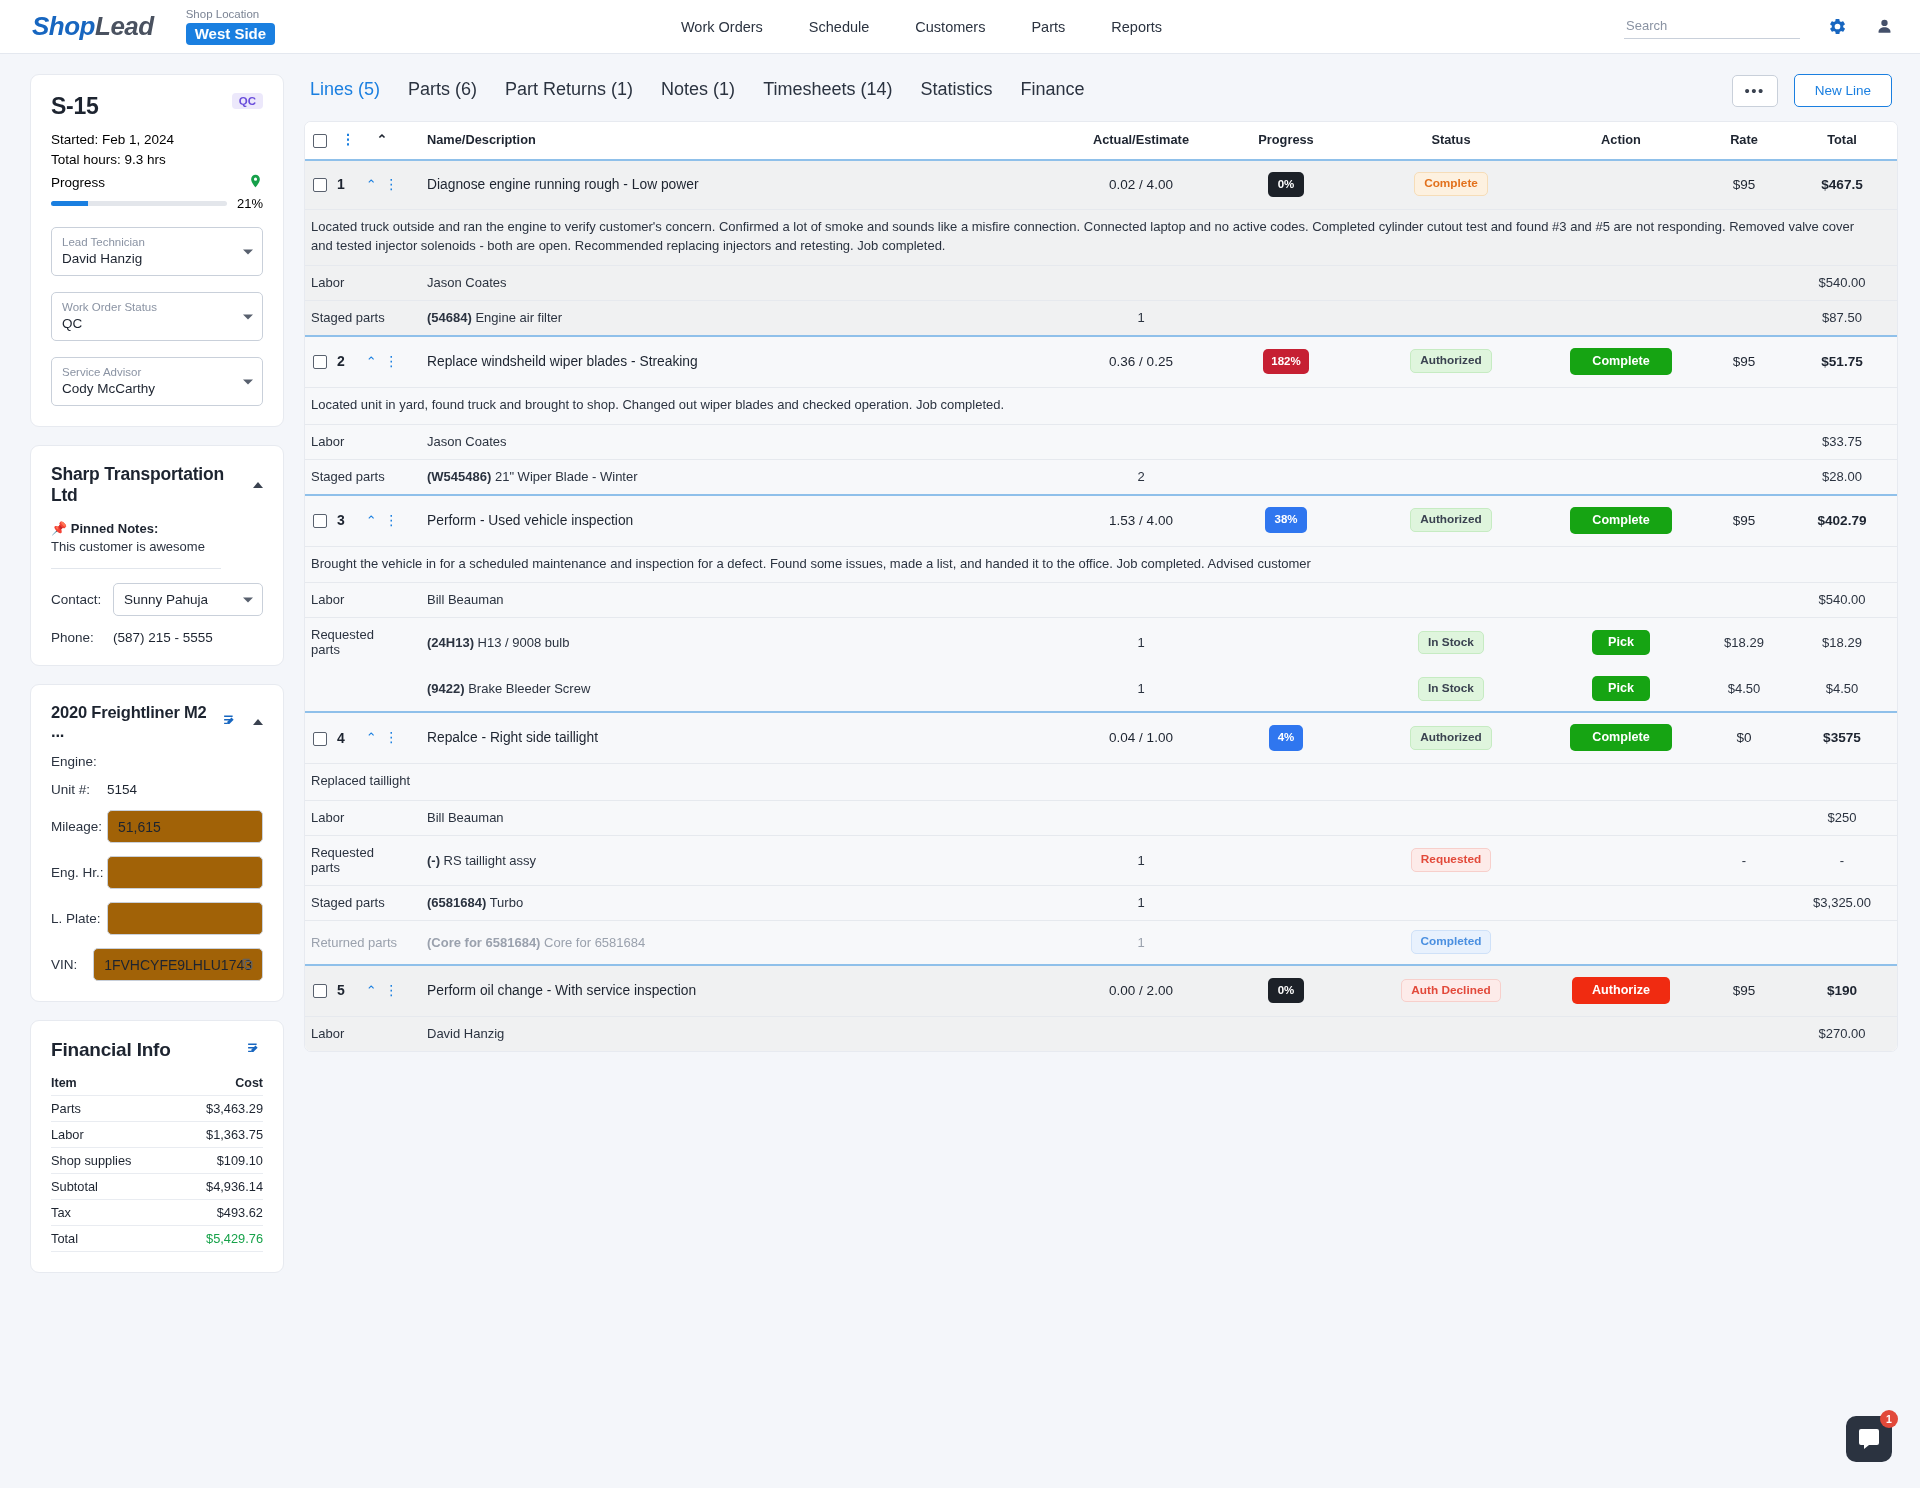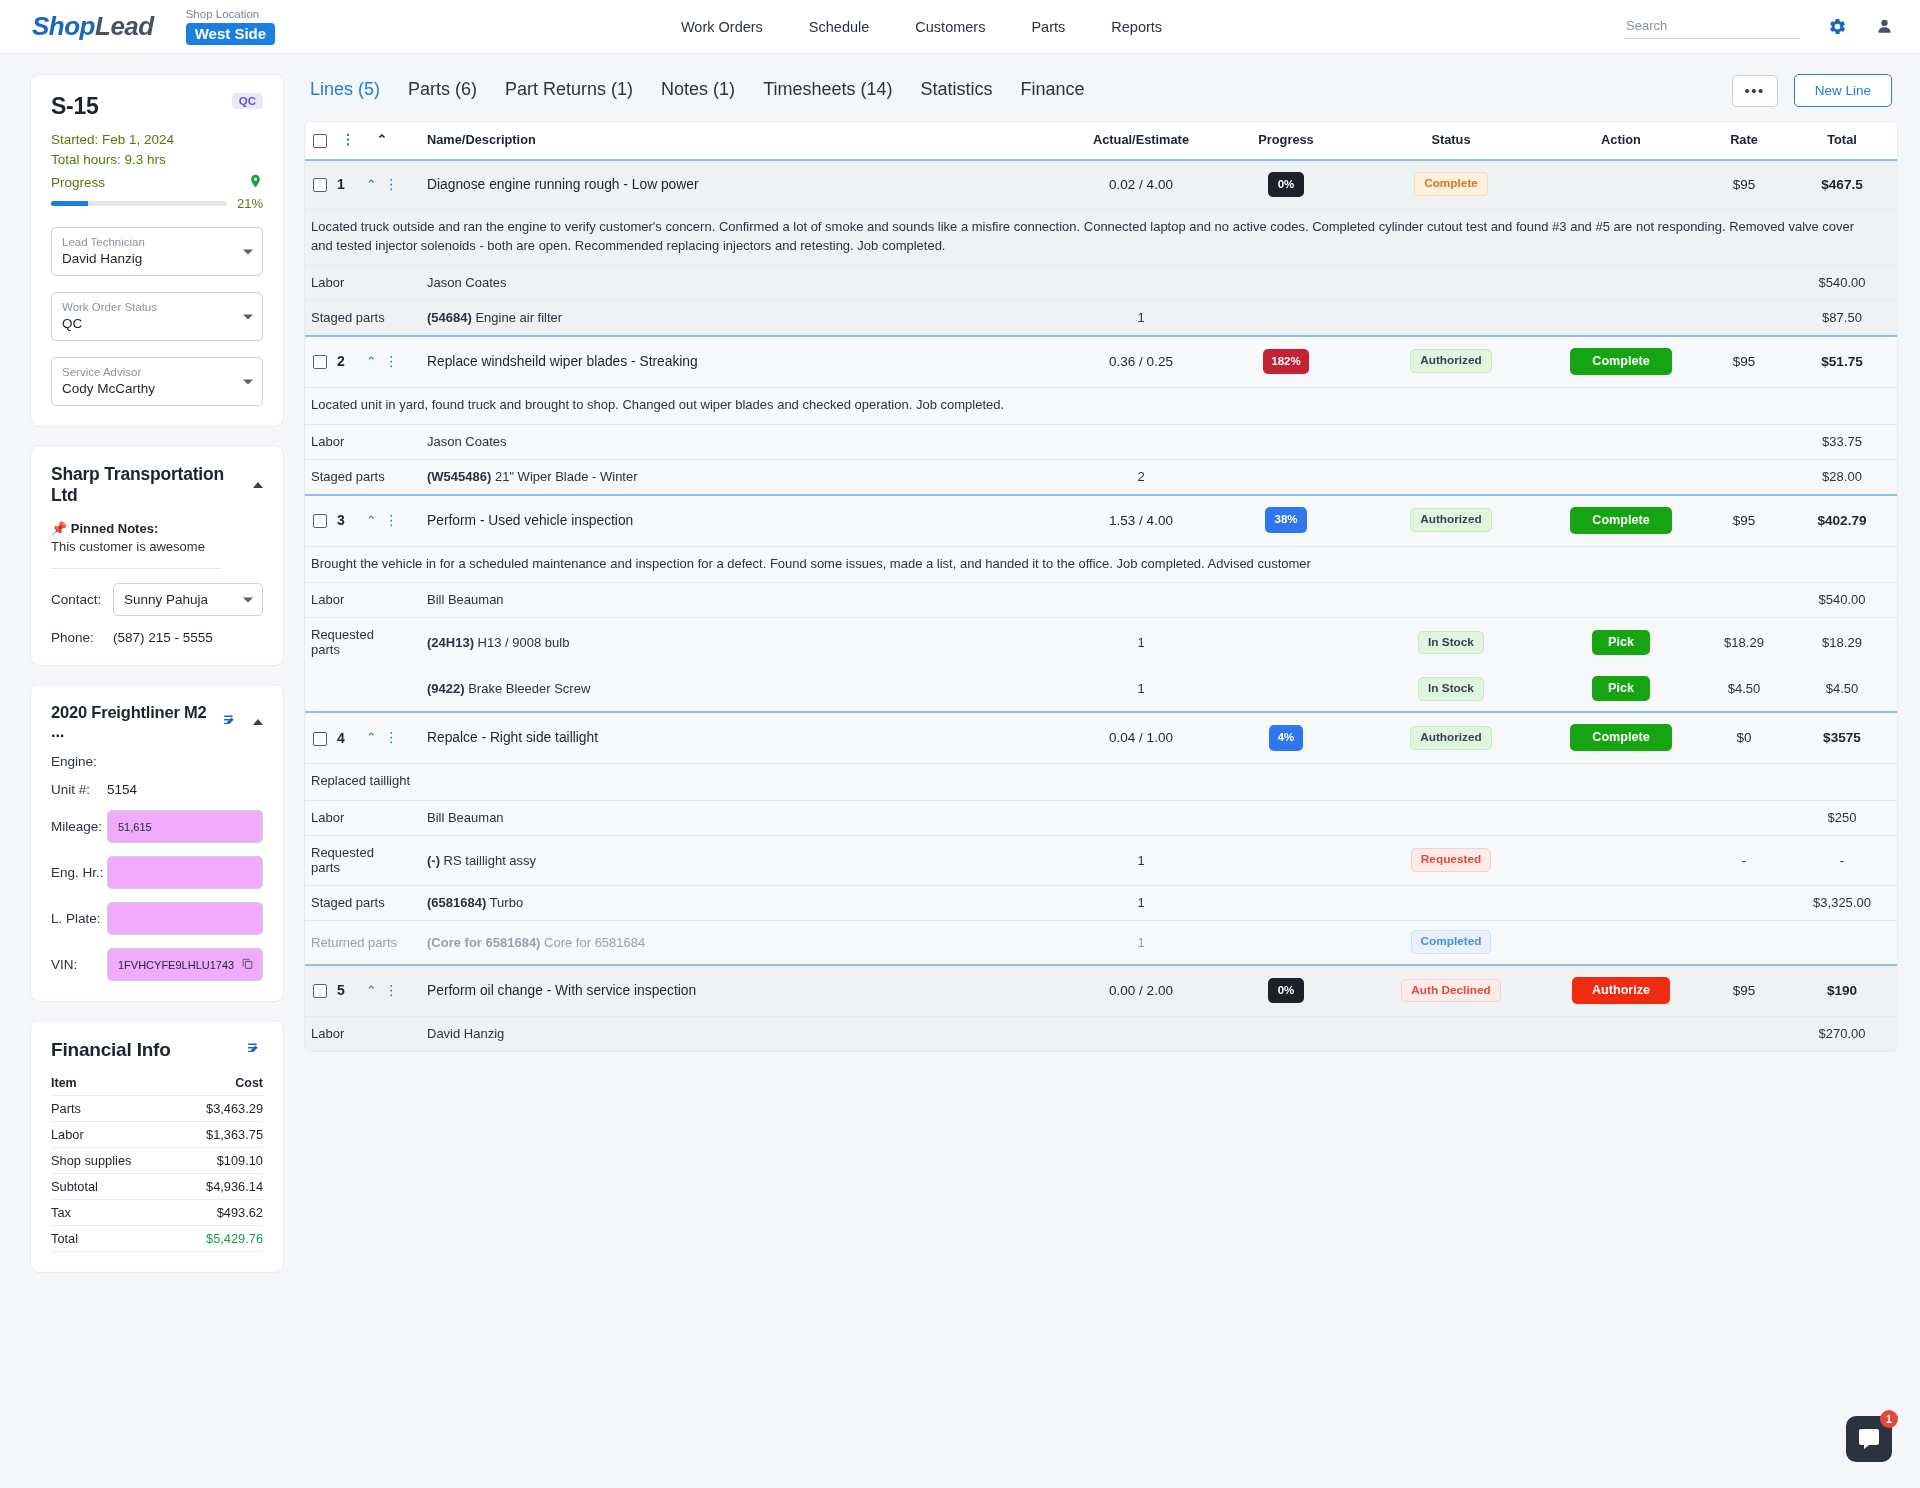--- a/index.html
+++ b/index.html
@@ -60,21 +60,21 @@
     padding: 18px 20px 20px;
   }
 
   
   .wo-head { display:flex; align-items:flex-start; justify-content:space-between; }
   .wo-title { font-size: 23px; font-weight: bold; letter-spacing:-0.3px; }
   .badge-qc {
     background:#ece8fb; color:#6a4ddb; border-radius:4px;
     padding: 2px 7px; font-size: 11.5px; font-weight: 600;
   }
-  .wo-meta { margin-top: 12px; font-size: 13.5px; color:#4d7c0f; }
+  .wo-meta { margin-top: 12px; font-size: 13.5px; color:#000000; }
   .wo-meta div { margin-bottom: 5px; }
   .prog-row { display:flex; justify-content:space-between; align-items:center; }
   .pin-icon { color:#16a04a; }
   .progress-track {
     margin-top: 4px; height: 5px; background:#e3e6eb; border-radius: 3px; overflow:hidden;
   }
   .progress-fill { height: 100%; background:#1a7fe0; }
 
   .field {
     position: relative; border:1px solid #c9d0da; border-radius: 5px;
@@ -106,22 +106,22 @@
     padding: 8px 26px 8px 10px; font-size:13.5px;
   }
 
   
   .veh-title { font-size: 16.5px; font-weight: bold; letter-spacing:-0.2px; }
   .edit-icon { color:#1766c0; cursor:pointer; }
   .vrow { display:flex; align-items:center; margin-top: 13px; font-size:13.5px; }
   .vrow .k { width: 56px; color:#2b3340; }
   .vinput {
     flex:1; border:1px solid #c9d0da; border-radius:5px; height: 33px;
-    display:flex; align-items:center; padding: 0 10px; font-size:11px;
-    position:relative; background:#f0abfc;
+    display:flex; align-items:center; padding: 0 10px; font-size:14px;
+    position:relative; background:#a16207;
   }
   .copy-icon { position:absolute; right:8px; color:#5a626f; }
 
   
   .fin-head { display:flex; align-items:center; justify-content:space-between; }
   .fin-title { font-size: 19px; font-weight: bold; letter-spacing:-0.2px; }
   table.fin { width:100%; border-collapse: collapse; margin-top: 12px; font-size: 12.8px; }
   table.fin th { text-align:left; font-size:12.5px; font-weight:bold; padding: 3px 0 5px; }
   table.fin th.r, table.fin td.r { text-align:right; }
   table.fin td { padding: 5px 0; border-top: 1px solid #e9ecf1; }

